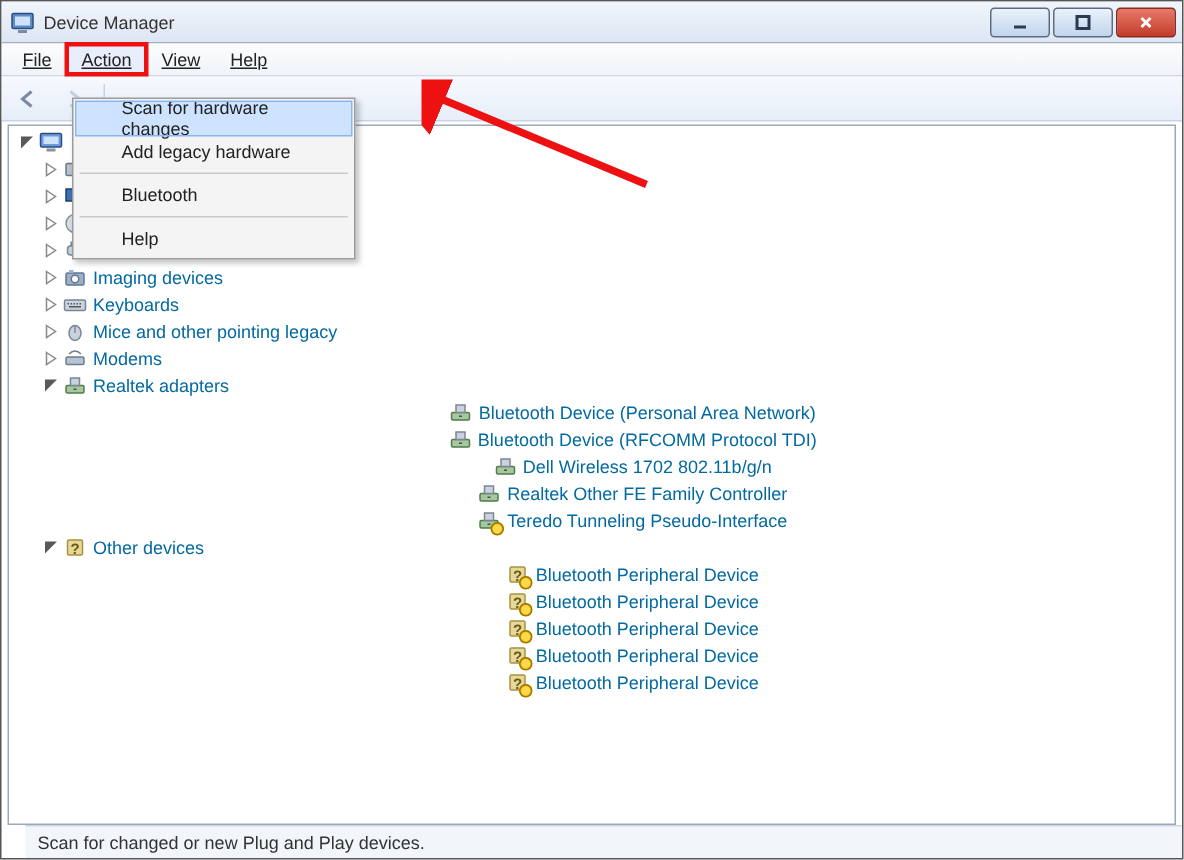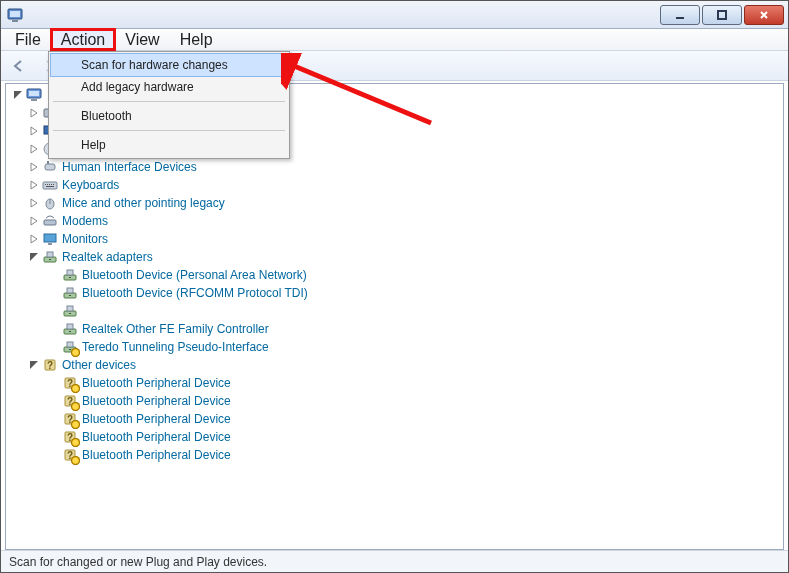--- a/index.html
+++ b/index.html
@@ -6,41 +6,41 @@
   body { font-family: "Segoe UI", Tahoma, sans-serif; font-size: 12px; background: #fff; width: 789px; height: 573px; overflow: hidden; border:1px solid #555; position: relative; }
   .titlebar { height: 28px; background: linear-gradient(to bottom, #f1f5fb, #dde6f3); border-bottom: 1px solid #a0afc3; display:flex; align-items:center; padding: 0 4px 0 6px; }
   .titlebar .app-icon { width:16px; height:16px; margin-right:6px; display:inline-flex; align-items:center; justify-content:center; }
   .titlebar .title { color:#333; font-size:12px; flex:1; }
   .winbtns { display:flex; gap:0; margin-left:auto; }
   .winbtn { width:40px; height:20px; border:1px solid #5a6b82; border-radius:3px; margin-left:2px; background:linear-gradient(to bottom,#eaf2fb,#c2d5ec); display:flex; align-items:center; justify-content:center; cursor:default; }
   .winbtn.close { background:linear-gradient(to bottom,#e67a6a,#c33b2b); border-color:#8c2a1e; }
   .winbtn svg { pointer-events:none; }
 
   .menubar { height:22px; background: linear-gradient(to bottom, #fdfdfd, #f0f3f8); border-bottom:1px solid #cfd6e2; display:flex; align-items:stretch; padding-left:4px; }
-  .menubar .menu-item { padding:3px 10px; font-size:16px; color:#222; cursor:default; display:flex; align-items:center; }
+  .menubar .menu-item { padding:3px 10px; font-size:12px; color:#222; cursor:default; display:flex; align-items:center;text-decoration:underline; }
   .menubar .menu-item.highlight { outline:3px solid #e11; outline-offset:-2px; background:#e8eefb; }
 
   .toolbar { height:30px; background:linear-gradient(to bottom,#f6f9fe,#e7eef9); border-bottom:1px solid #c9d4e3; display:flex; align-items:center; padding:0 6px; gap:6px; }
   .tbtn { width:24px; height:24px; border:1px solid transparent; display:flex; align-items:center; justify-content:center; border-radius:3px; }
   .tsep { width:1px; height:20px; background:#c9d4e3; margin:0 2px; }
 
   .tree-area { position:absolute; top:82px; bottom:22px; left:4px; right:4px; border:1px solid #9aa9bd; background:#fff; overflow:hidden; }
   .tree-scroll { position:absolute; inset:0; overflow-y:auto; overflow-x:hidden; padding-right:2px; }
   .tree { padding:2px 0 2px 6px; white-space:nowrap; font-size:12px; color:#0369a1; }
   .node { display:flex; align-items:center; height:18px; }
   .twisty { width:12px; height:12px; margin-right:2px; display:inline-flex; align-items:center; justify-content:center; color:#666; }
   .twisty.blank { visibility:hidden; }
   .node .ico { width:16px; height:16px; margin-right:4px; display:inline-flex; align-items:center; justify-content:center; }
   .indent-0 { padding-left:0px; }
   .indent-1 { padding-left:16px; }
-  .indent-2 { padding-left:36px; }
-
-  .statusbar { position:absolute; bottom:0; left:0; right:0; height:22px; border-top:1px solid #cfd6e2; background:#f2f5fa; display:flex; align-items:center; padding:0 8px; font-size:12px; color:#333; }
-
-  .popup { position:absolute; top:50px; left:47px; width:242px; background:#f4f4f4; border:1px solid #9b9b9b; box-shadow:2px 2px 4px rgba(0,0,0,.25); z-index:50; padding:2px; }
+  .indent-2 { padding-left:36px;justify-content:center; }
+
+  .statusbar { position:absolute; bottom:0; left:16px; right:0; height:22px; border-top:1px solid #cfd6e2; background:#f2f5fa; display:flex; align-items:center; padding:0 8px; font-size:12px; color:#333; }
+
+  .popup { position:absolute; top:64px; left:47px; width:189px; background:#f4f4f4; border:1px solid #9b9b9b; box-shadow:2px 2px 4px rgba(0,0,0,.25); z-index:50; padding:2px; }
   .popup .pitem { height:22px; display:flex; align-items:center; padding:0 8px 0 30px; font-size:12px; color:#222; cursor:default; }
   .popup .pitem.sep { height:1px; background:#c9c9c9; margin:3px 2px; padding:0; }
   .popup .pitem.highlight { background:#cde3ff; outline:1px solid #8ab6f0; }
 
   .arrow-overlay { position:absolute; top:52px; left:280px; pointer-events:none; z-index:60; }
 
   
   .tree-scroll::-webkit-scrollbar { width:17px; }
   .tree-scroll::-webkit-scrollbar-track { background:#f0f0f0; border-left:1px solid #d0d0d0; }
   .tree-scroll::-webkit-scrollbar-thumb { background:#c8d1df; border:1px solid #a9b6c8; border-radius:2px; }
@@ -52,20 +52,21 @@
 <body>
 
 <div class="titlebar">
   <span class="app-icon">
     <svg width="16" height="16" viewBox="0 0 16 16">
         <rect x="1" y="2" width="14" height="10" rx="1" fill="#5e8bc9" stroke="#2a4c80"></rect>
         <rect x="3" y="4" width="10" height="6" fill="#cfe2fb"></rect>
         <rect x="5" y="13" width="6" height="2" fill="#7a8aa1"></rect>
       </svg>
   </span>
+  <span class="title">Device Manager</span>
   <div class="winbtns">
     <div class="winbtn">
         <svg width="12" height="12">
           <rect x="2" y="8" width="8" height="2" fill="#2b3a52"></rect>
         </svg>
       </div>
     <div class="winbtn">
         <svg width="12" height="12">
           <rect x="2" y="2" width="8" height="8" fill="none" stroke="#2b3a52" stroke-width="2"></rect>
         </svg>
@@ -192,20 +193,35 @@
           <span>Human Interface Devices</span>
         </div>
         <div class="node indent-1">
           <span class="twisty">
             <svg width="10" height="10">
               <path d="M2 1 L8 5 L2 9 Z" fill="none" stroke="#888"></path>
             </svg>
           </span>
           <span class="ico">
             <svg width="16" height="16">
+              <rect x="2" y="5" width="12" height="8" rx="1" fill="#9fb0c4" stroke="#5e7697"></rect>
+              <circle cx="8" cy="9" r="2.5" fill="#fff" stroke="#5e7697"></circle>
+              <rect x="4" y="3" width="3" height="2" fill="#9fb0c4"></rect>
+            </svg>
+          </span>
+          <span>Imaging devices</span>
+        </div>
+        <div class="node indent-1">
+          <span class="twisty">
+            <svg width="10" height="10">
+              <path d="M2 1 L8 5 L2 9 Z" fill="none" stroke="#888"></path>
+            </svg>
+          </span>
+          <span class="ico">
+            <svg width="16" height="16">
               <rect x="1" y="5" width="14" height="7" rx="1" fill="#c9d2dd" stroke="#7a8796"></rect>
               <rect x="3" y="7" width="1" height="1" fill="#555"></rect>
               <rect x="5" y="7" width="1" height="1" fill="#555"></rect>
               <rect x="7" y="7" width="1" height="1" fill="#555"></rect>
               <rect x="9" y="7" width="1" height="1" fill="#555"></rect>
               <rect x="11" y="7" width="1" height="1" fill="#555"></rect>
               <rect x="4" y="9" width="8" height="1" fill="#555"></rect>
             </svg>
           </span>
           <span>Keyboards</span>
@@ -234,34 +250,20 @@
             <svg width="16" height="16">
               <rect x="2" y="7" width="12" height="5" rx="1" fill="#b7c3d2" stroke="#6c7b8e"></rect>
               <path d="M4 5 Q8 1 12 5" fill="none" stroke="#6c7b8e"></path>
             </svg>
           </span>
           <span>Modems</span>
         </div>
         <div class="node indent-1">
           <span class="twisty">
             <svg width="10" height="10">
-              <path d="M2 1 L8 5 L2 9 Z" fill="none" stroke="#888"></path>
-            </svg>
-          </span>
-          <span class="ico">
-            <svg width="16" height="16">
-              <rect x="2" y="3" width="12" height="8" fill="#57a3d9" stroke="#2a6c9b"></rect>
-              <rect x="6" y="12" width="4" height="2" fill="#8a95a2"></rect>
-            </svg>
-          </span>
-          <span>Monitors</span>
-        </div>
-        <div class="node indent-1">
-          <span class="twisty">
-            <svg width="10" height="10">
               <path d="M1 1 L9 1 L1 9 Z" fill="#595959"></path>
             </svg>
           </span>
           <span class="ico">
             <svg width="16" height="16">
               <rect x="2" y="8" width="12" height="5" rx="1" fill="#a8c6a1" stroke="#4f7c47"></rect>
               <rect x="5" y="3" width="6" height="5" fill="#c9d2dd" stroke="#7a8796"></rect>
               <rect x="7" y="10" width="2" height="1" fill="#3a5c33"></rect>
             </svg>
           </span>
@@ -291,20 +293,21 @@
         </div>
         <div class="node indent-2">
           <span class="twisty blank"></span>
           <span class="ico">
             <svg width="16" height="16">
               <rect x="2" y="8" width="12" height="5" rx="1" fill="#a8c6a1" stroke="#4f7c47"></rect>
               <rect x="5" y="3" width="6" height="5" fill="#c9d2dd" stroke="#7a8796"></rect>
               <rect x="7" y="10" width="2" height="1" fill="#3a5c33"></rect>
             </svg>
           </span>
+          <span>Dell Wireless 1702 802.11b/g/n</span>
         </div>
         <div class="node indent-2">
           <span class="twisty blank"></span>
           <span class="ico">
             <svg width="16" height="16">
               <rect x="2" y="8" width="12" height="5" rx="1" fill="#a8c6a1" stroke="#4f7c47"></rect>
               <rect x="5" y="3" width="6" height="5" fill="#c9d2dd" stroke="#7a8796"></rect>
               <rect x="7" y="10" width="2" height="1" fill="#3a5c33"></rect>
             </svg>
           </span>

